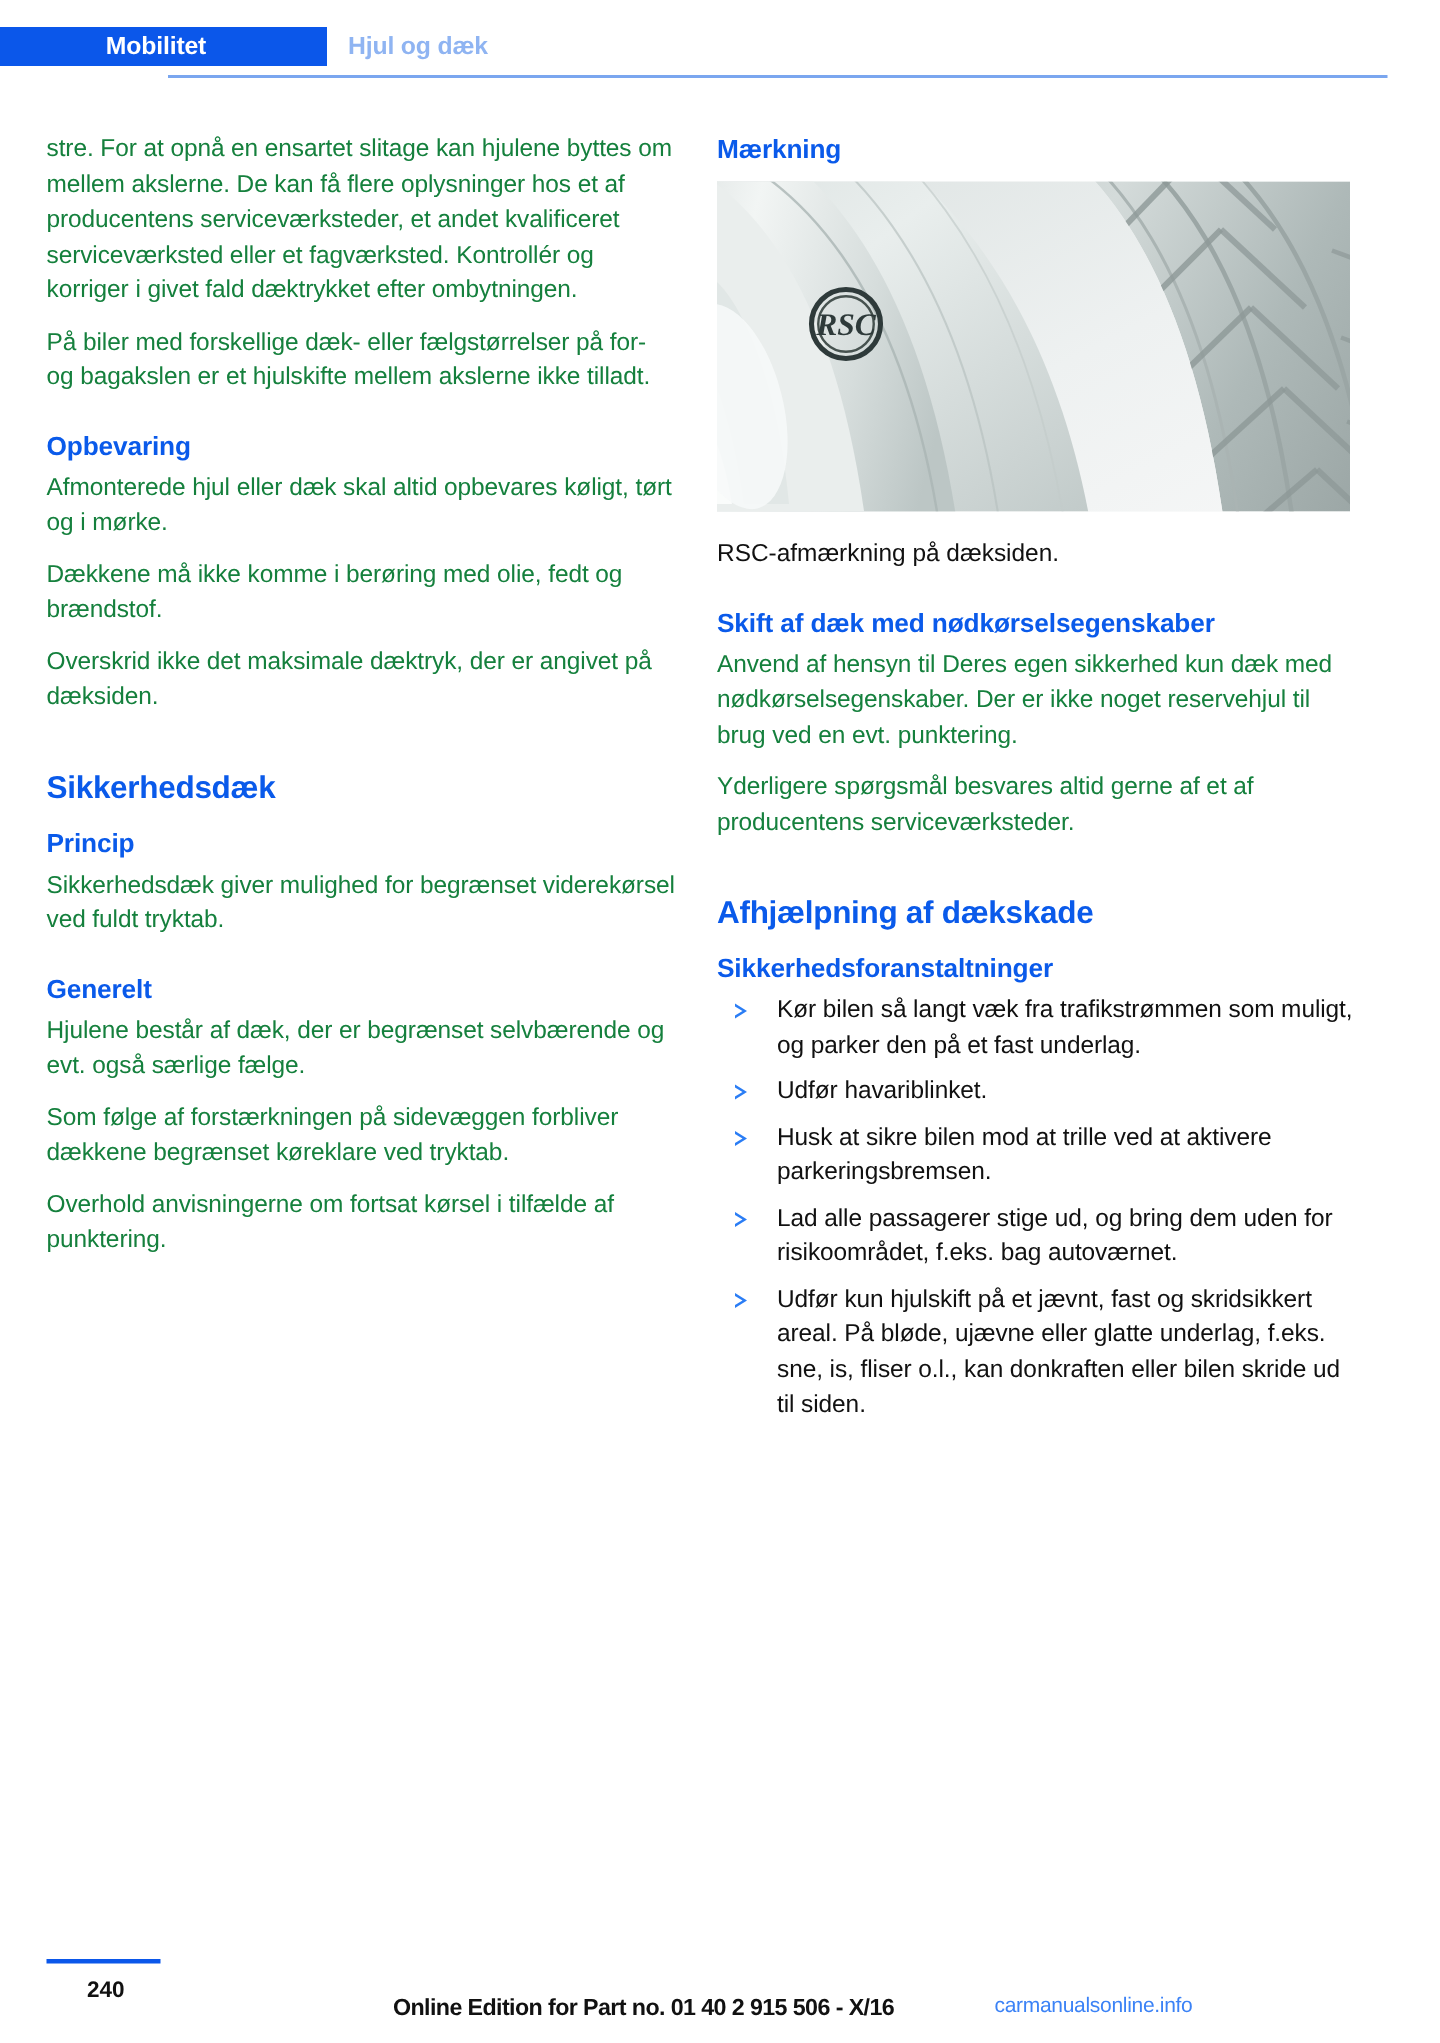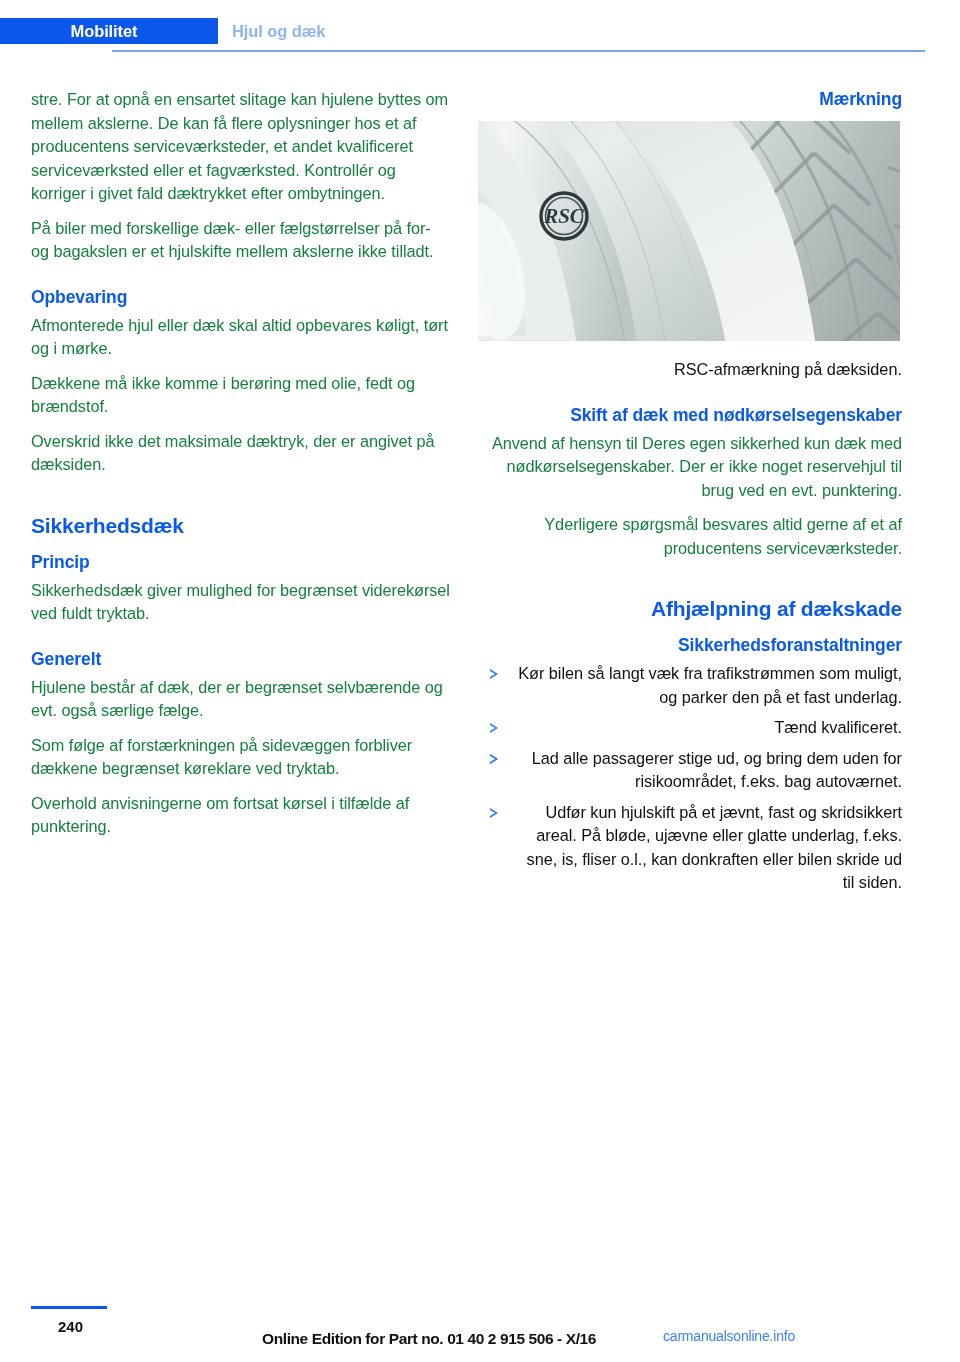--- a/index.html
+++ b/index.html
@@ -60,21 +60,21 @@
     background: #7aa6ef;
   }
 
   
   .col {
     position: absolute;
     top: 88px;
     width: 419px;
   }
   .col-left  { left: 31px; }
-  .col-right { left: 478px; width: 424px; text-align: right; }
+  .col-right { left: 478px; width: 424px; }
 
   p.body-text {
     margin: 0 0 11px 0;
     font-size: 16.3px;
     line-height: 23.5px;
     color: #15803d;
     letter-spacing: -0.05px;
   }
 
   h1.h-main {
@@ -335,24 +335,25 @@
 
   <h2 class="h-sub first">Sikkerhedsforanstaltninger</h2>
 
   <ul class="bullets">
     <li>
       <span class="tri"></span>
       <span>Kør bilen så langt væk fra trafikstrømmen som muligt, og parker den på et fast underlag.</span>
     </li>
     <li>
       <span class="tri"></span>
-      <span>Tænd kvalificeret.</span>
-    </li>
-    <li>
-      <span class="tri"></span>
+      <span>Udfør havariblinket.</span>
+    </li>
+    <li>
+      <span class="tri"></span>
+      <span>Husk at sikre bilen mod at trille ved at aktivere parkeringsbremsen.</span>
     </li>
     <li>
       <span class="tri"></span>
       <span>Lad alle passagerer stige ud, og bring dem uden for risikoområdet, f.eks. bag autoværnet.</span>
     </li>
     <li>
       <span class="tri"></span>
       <span>Udfør kun hjulskift på et jævnt, fast og skridsikkert areal. På bløde, ujævne eller glatte underlag, f.eks. sne, is, fliser o.l., kan donkraften eller bilen skride ud til siden.</span>
     </li>
   </ul>

